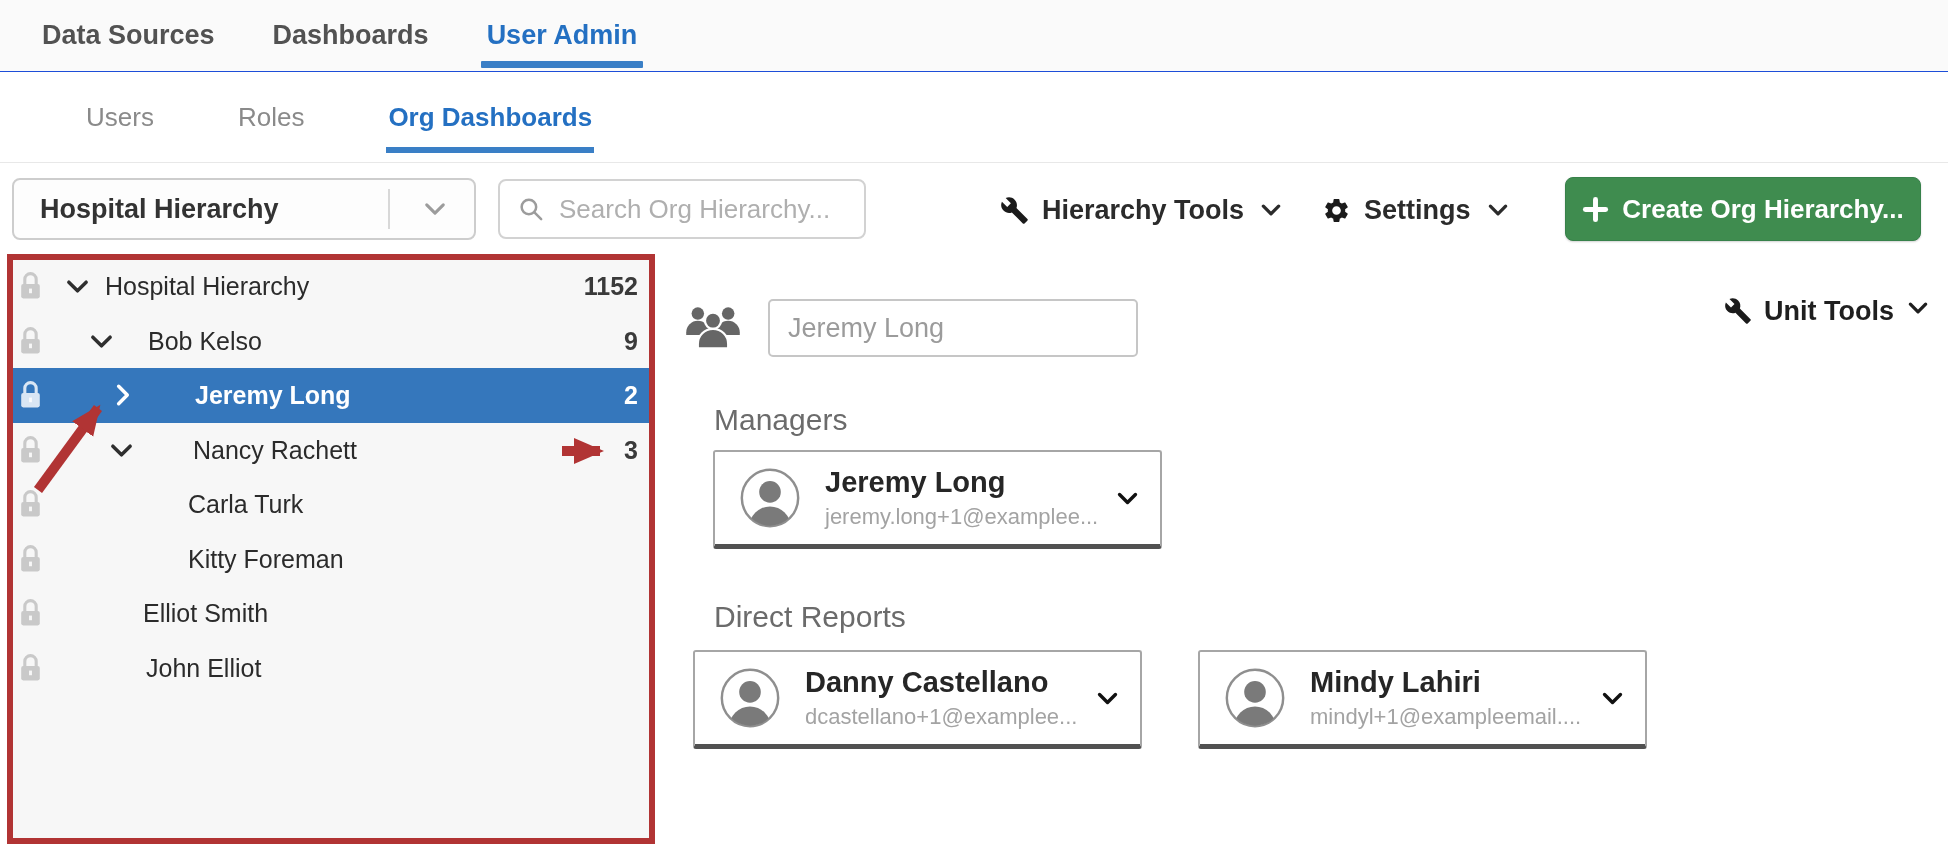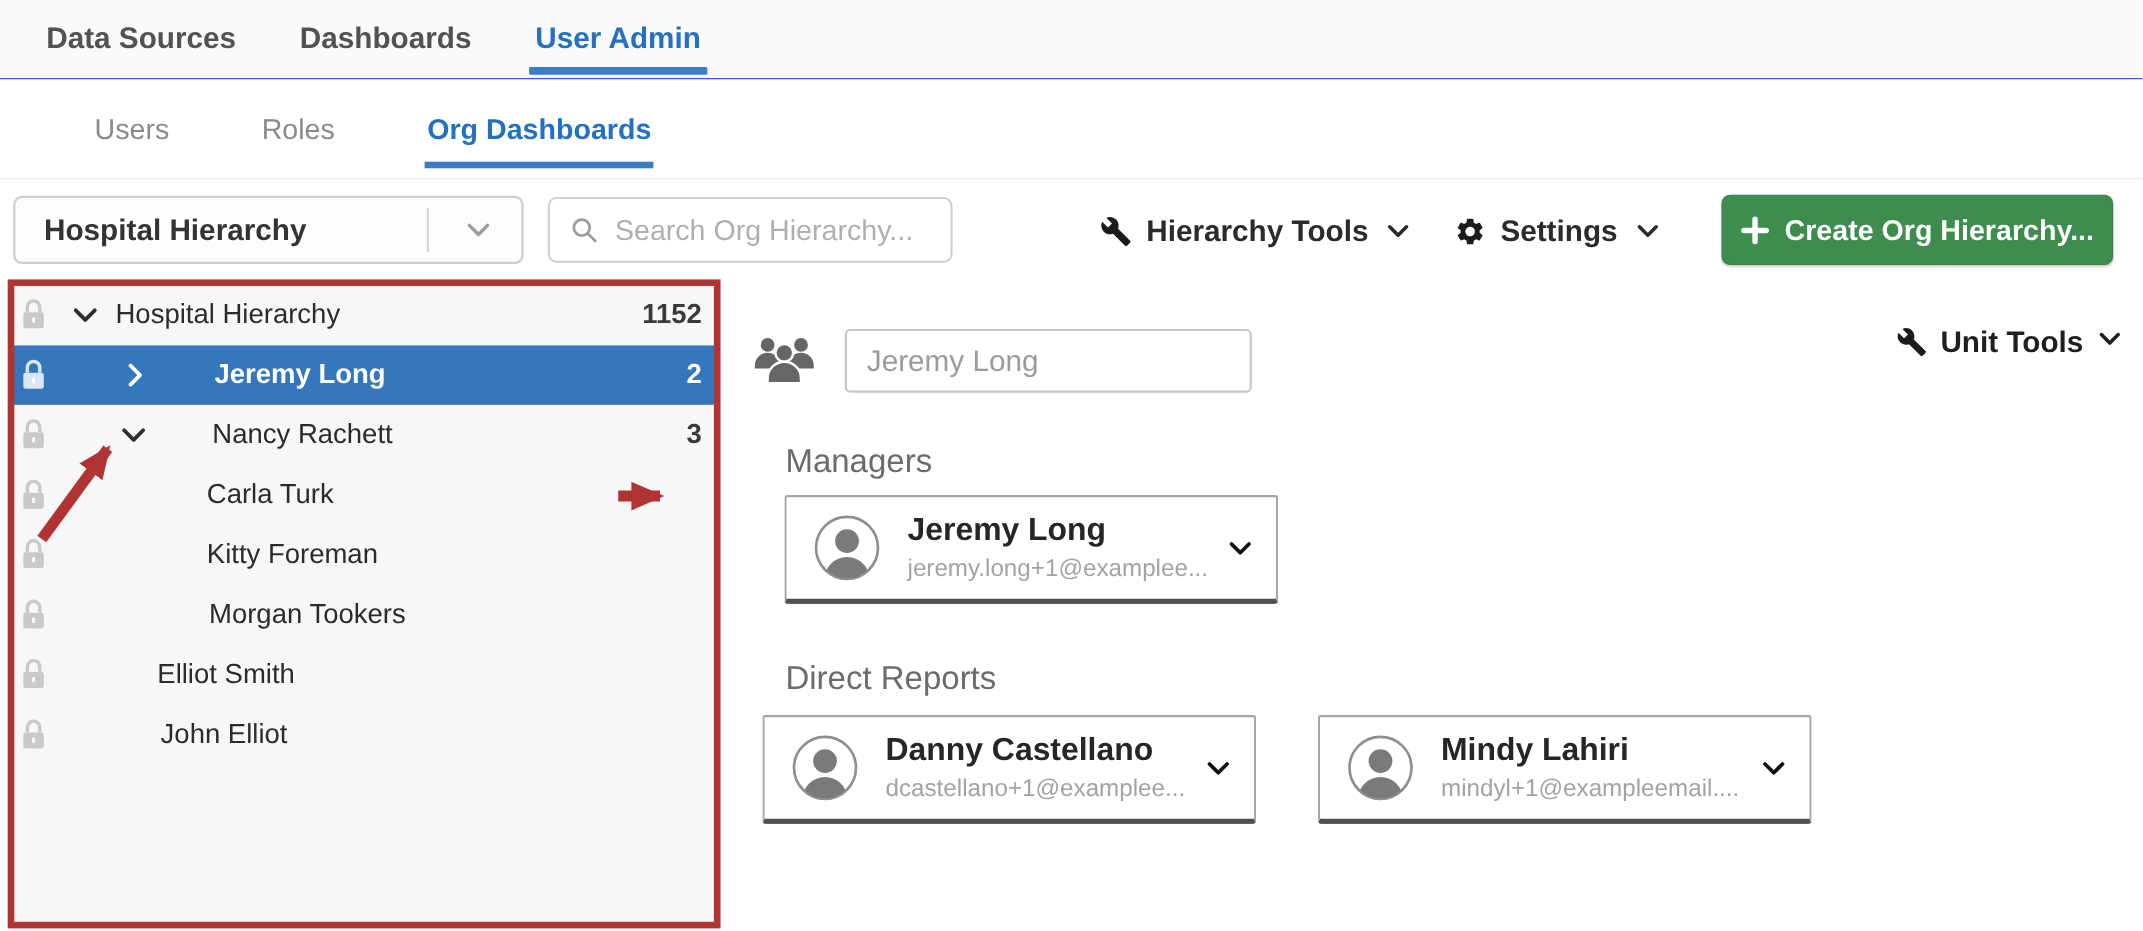--- a/index.html
+++ b/index.html
@@ -184,20 +184,32 @@
               <path d="M6.5 13 V8.5 a5.5 5.5 0 0 1 11 0 V13" fill="none" stroke="currentColor" stroke-width="3"></path>
               <rect x="3" y="13" width="18" height="14" rx="2" fill="currentColor"></rect>
               <rect x="10.6" y="17.5" width="2.8" height="4.5" fill="#FFF" opacity="0.85"></rect>
             </svg></span>
           <span class="expander down" style="left: 57px;"><svg viewBox="0 0 26 26" width="25" height="25">
               <polyline points="4 9 13 18 22 9" fill="none" stroke="currentColor" stroke-width="3.6" stroke-linecap="round" stroke-linejoin="round"></polyline>
             </svg></span>
           <span class="node-label" style="left: 97px;">Hospital Hierarchy</span>
           <span class="node-count">1152</span>
         </div>
+        <div class="tree-row">
+          <span class="lock"><svg viewBox="0 0 24 30" width="25" height="31">
+              <path d="M6.5 13 V8.5 a5.5 5.5 0 0 1 11 0 V13" fill="none" stroke="currentColor" stroke-width="3"></path>
+              <rect x="3" y="13" width="18" height="14" rx="2" fill="currentColor"></rect>
+              <rect x="10.6" y="17.5" width="2.8" height="4.5" fill="#FFF" opacity="0.85"></rect>
+            </svg></span>
+          <span class="expander down" style="left: 81px;"><svg viewBox="0 0 26 26" width="25" height="25">
+              <polyline points="4 9 13 18 22 9" fill="none" stroke="currentColor" stroke-width="3.6" stroke-linecap="round" stroke-linejoin="round"></polyline>
+            </svg></span>
+          <span class="node-label" style="left: 140px;">Bob Kelso</span>
+          <span class="node-count">9</span>
+        </div>
         <div class="tree-row selected">
           <span class="lock"><svg viewBox="0 0 24 30" width="25" height="31">
               <path d="M6.5 13 V8.5 a5.5 5.5 0 0 1 11 0 V13" fill="none" stroke="currentColor" stroke-width="3"></path>
               <rect x="3" y="13" width="18" height="14" rx="2" fill="currentColor"></rect>
               <rect x="10.6" y="17.5" width="2.8" height="4.5" fill="#FFF" opacity="0.85"></rect>
             </svg></span>
           <span class="expander right" style="left: 102px;"><svg viewBox="0 0 26 26" width="25" height="25">
               <polyline points="4 9 13 18 22 9" fill="none" stroke="currentColor" stroke-width="3.6" stroke-linecap="round" stroke-linejoin="round"></polyline>
             </svg></span>
           <span class="node-label" style="left: 187px;">Jeremy Long</span>
@@ -223,28 +235,20 @@
             </svg></span>
           <span class="node-label" style="left: 180px;">Carla Turk</span>
         </div>
         <div class="tree-row">
           <span class="lock"><svg viewBox="0 0 24 30" width="25" height="31">
               <path d="M6.5 13 V8.5 a5.5 5.5 0 0 1 11 0 V13" fill="none" stroke="currentColor" stroke-width="3"></path>
               <rect x="3" y="13" width="18" height="14" rx="2" fill="currentColor"></rect>
               <rect x="10.6" y="17.5" width="2.8" height="4.5" fill="#FFF" opacity="0.85"></rect>
             </svg></span>
           <span class="node-label" style="left: 180px;">Kitty Foreman</span>
-        </div>
-        <div class="tree-row">
-          <span class="lock"><svg viewBox="0 0 24 30" width="25" height="31">
-              <path d="M6.5 13 V8.5 a5.5 5.5 0 0 1 11 0 V13" fill="none" stroke="currentColor" stroke-width="3"></path>
-              <rect x="3" y="13" width="18" height="14" rx="2" fill="currentColor"></rect>
-              <rect x="10.6" y="17.5" width="2.8" height="4.5" fill="#FFF" opacity="0.85"></rect>
-            </svg></span>
-          <span class="node-label" style="left: 182px;">Morgan Tookers</span>
         </div>
         <div class="tree-row">
           <span class="lock"><svg viewBox="0 0 24 30" width="25" height="31">
               <path d="M6.5 13 V8.5 a5.5 5.5 0 0 1 11 0 V13" fill="none" stroke="currentColor" stroke-width="3"></path>
               <rect x="3" y="13" width="18" height="14" rx="2" fill="currentColor"></rect>
               <rect x="10.6" y="17.5" width="2.8" height="4.5" fill="#FFF" opacity="0.85"></rect>
             </svg></span>
           <span class="node-label" style="left: 135px;">Elliot Smith</span>
         </div>
         <div class="tree-row">

